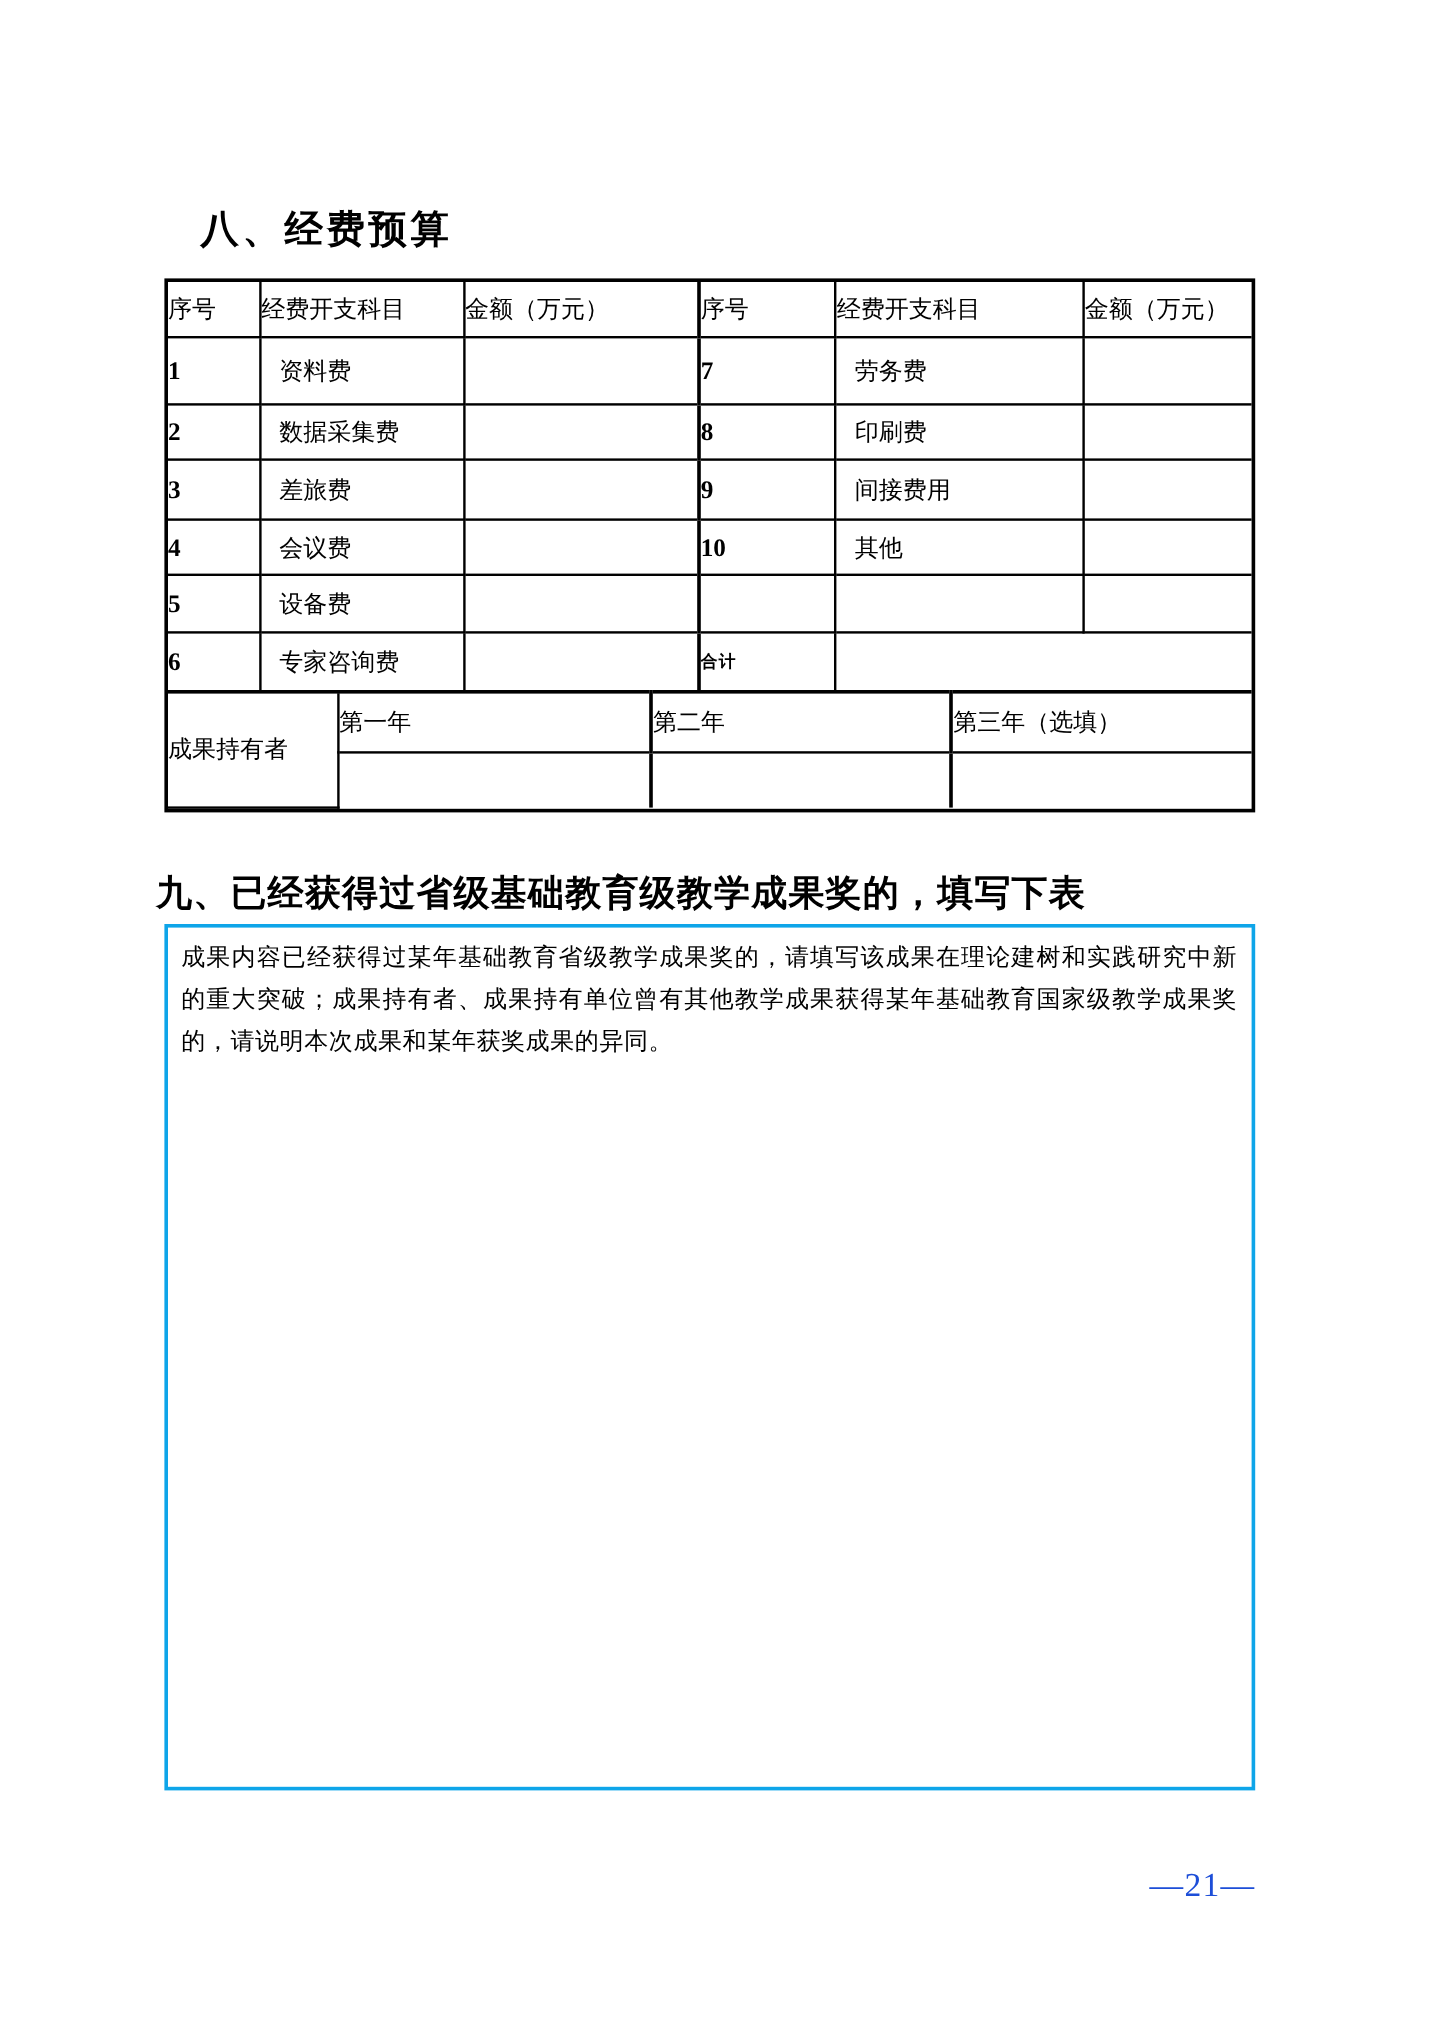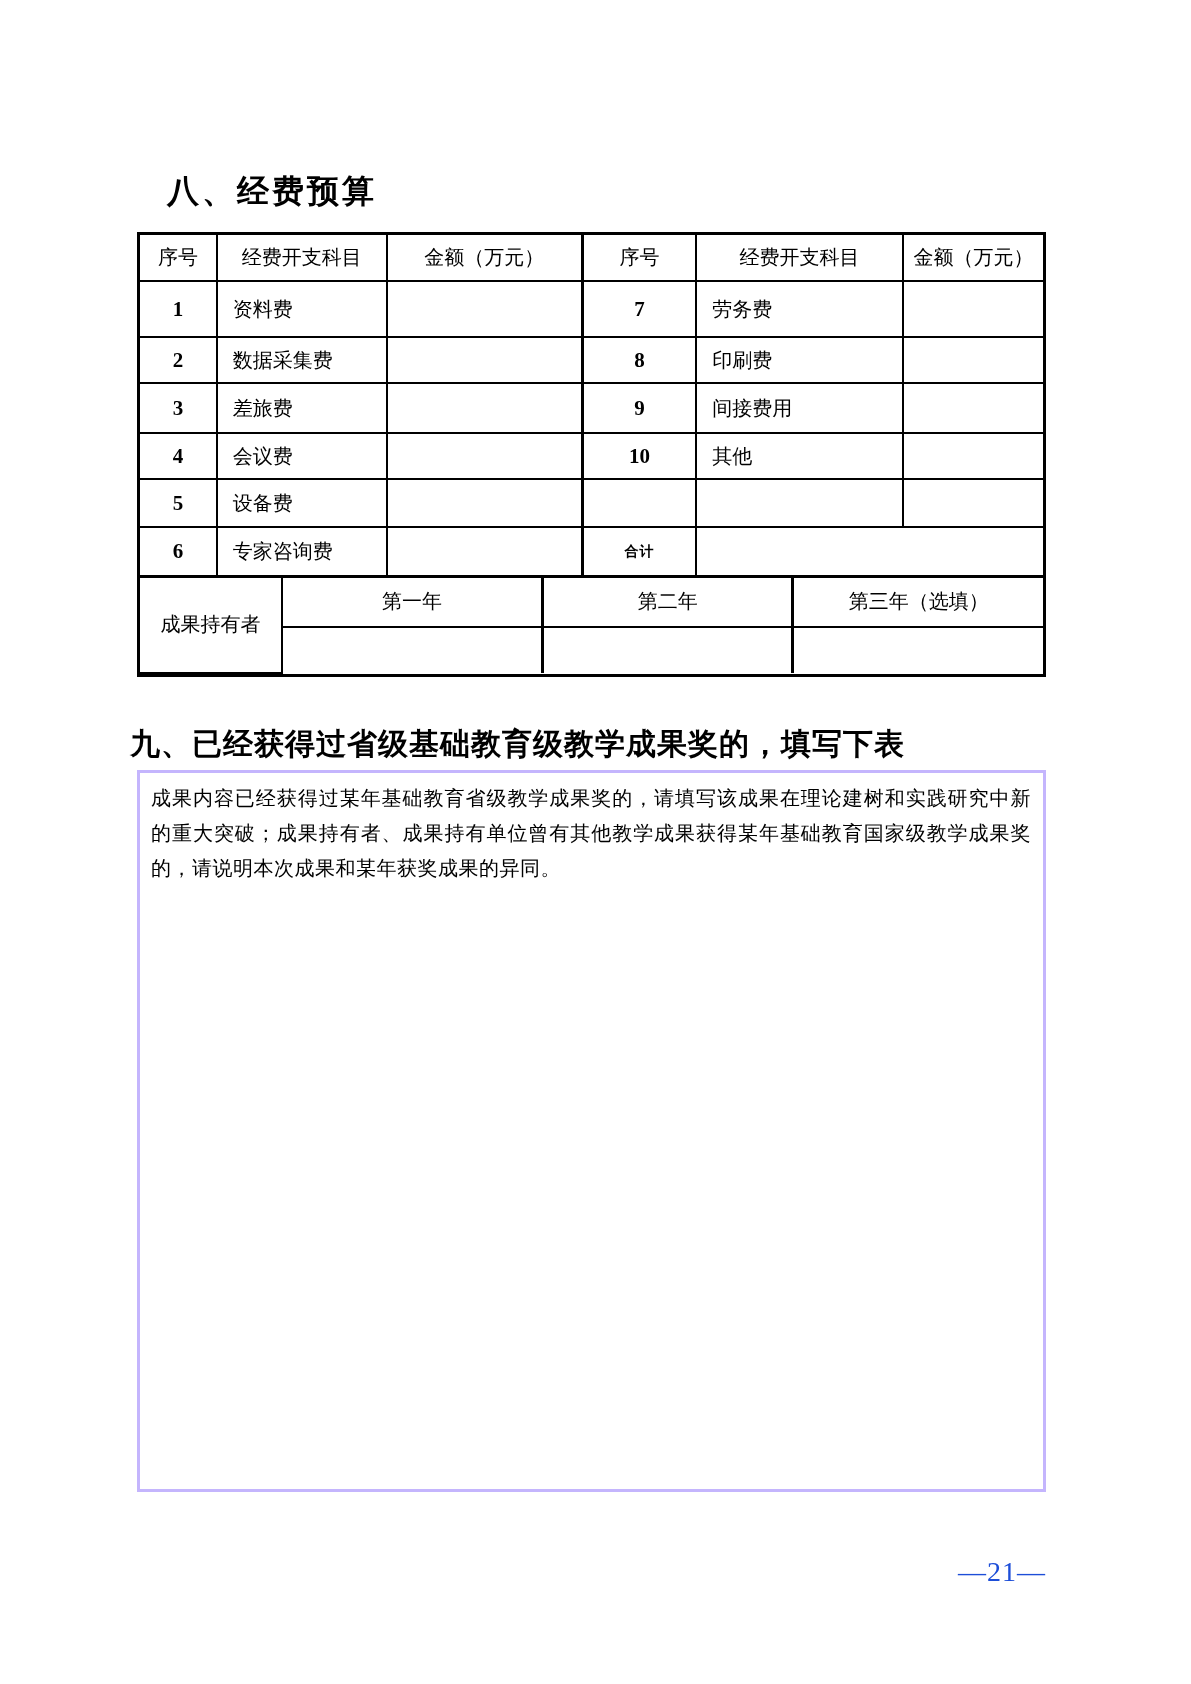--- a/index.html
+++ b/index.html
@@ -14,39 +14,39 @@
   }
   .sec8 { left:167px; top:170px; font-size:32px; letter-spacing:3px;text-align:center; }
   .sec9 { left:130px; top:704px; font-size:30px; letter-spacing:1px;margin-top:20px; }
 
   .tbl-wrap {
     position:absolute; left:137px; top:232px; width:909px;
     border:3px solid #000; box-sizing:border-box; background:#fff;
   }
   .grid { border-collapse:collapse; width:100%; table-layout:fixed; }
   .grid td {
-    border:2px solid #000; font-size:20px; text-align:center;
+    border:2px solid #000; font-size:20px; 
     vertical-align:middle; padding:0; overflow:hidden;
   }
   .grid tr:first-child td { border-top:none; }
   .grid td:first-child { border-left:none; }
   .grid td:last-child { border-right:none; }
   .grid td.bl2 { border-left:2px solid #000; }
   .grid td.vthick { border-left:3px solid #000; }
   .tbl-annual { border-top:3px solid #000; }
   .tbl-annual tr:first-child td { border-top:none; }
   .tbl-main tr:last-child td { border-bottom:none; }
   .tbl-annual tr:last-child td { border-bottom:none; }
   td.item { text-align:left; padding-left:15px; }
   td.num  { font-weight:bold; font-size:21px; }
   td.total{ font-weight:bold; font-size:14px; letter-spacing:1px; }
 
   .award-box {
     position:absolute; left:137px; top:770px; width:909px; height:722px;
-    border:3px solid #c4b5fd; box-sizing:border-box; background:#fff;
+    border:3px solid #0ea5e9; box-sizing:border-box; background:#fff;
     padding:8px 12px 0 11px;
   }
   .award-text {
     font-size:20px; line-height:35px; text-align:justify;
     letter-spacing:0.5px; color:#000;
   }
   .pageno {
     position:absolute; left:137px; top:1556px; width:909px;
     text-align:right; font-size:28px; color:#1d4ed8; letter-spacing:1px;
   }

